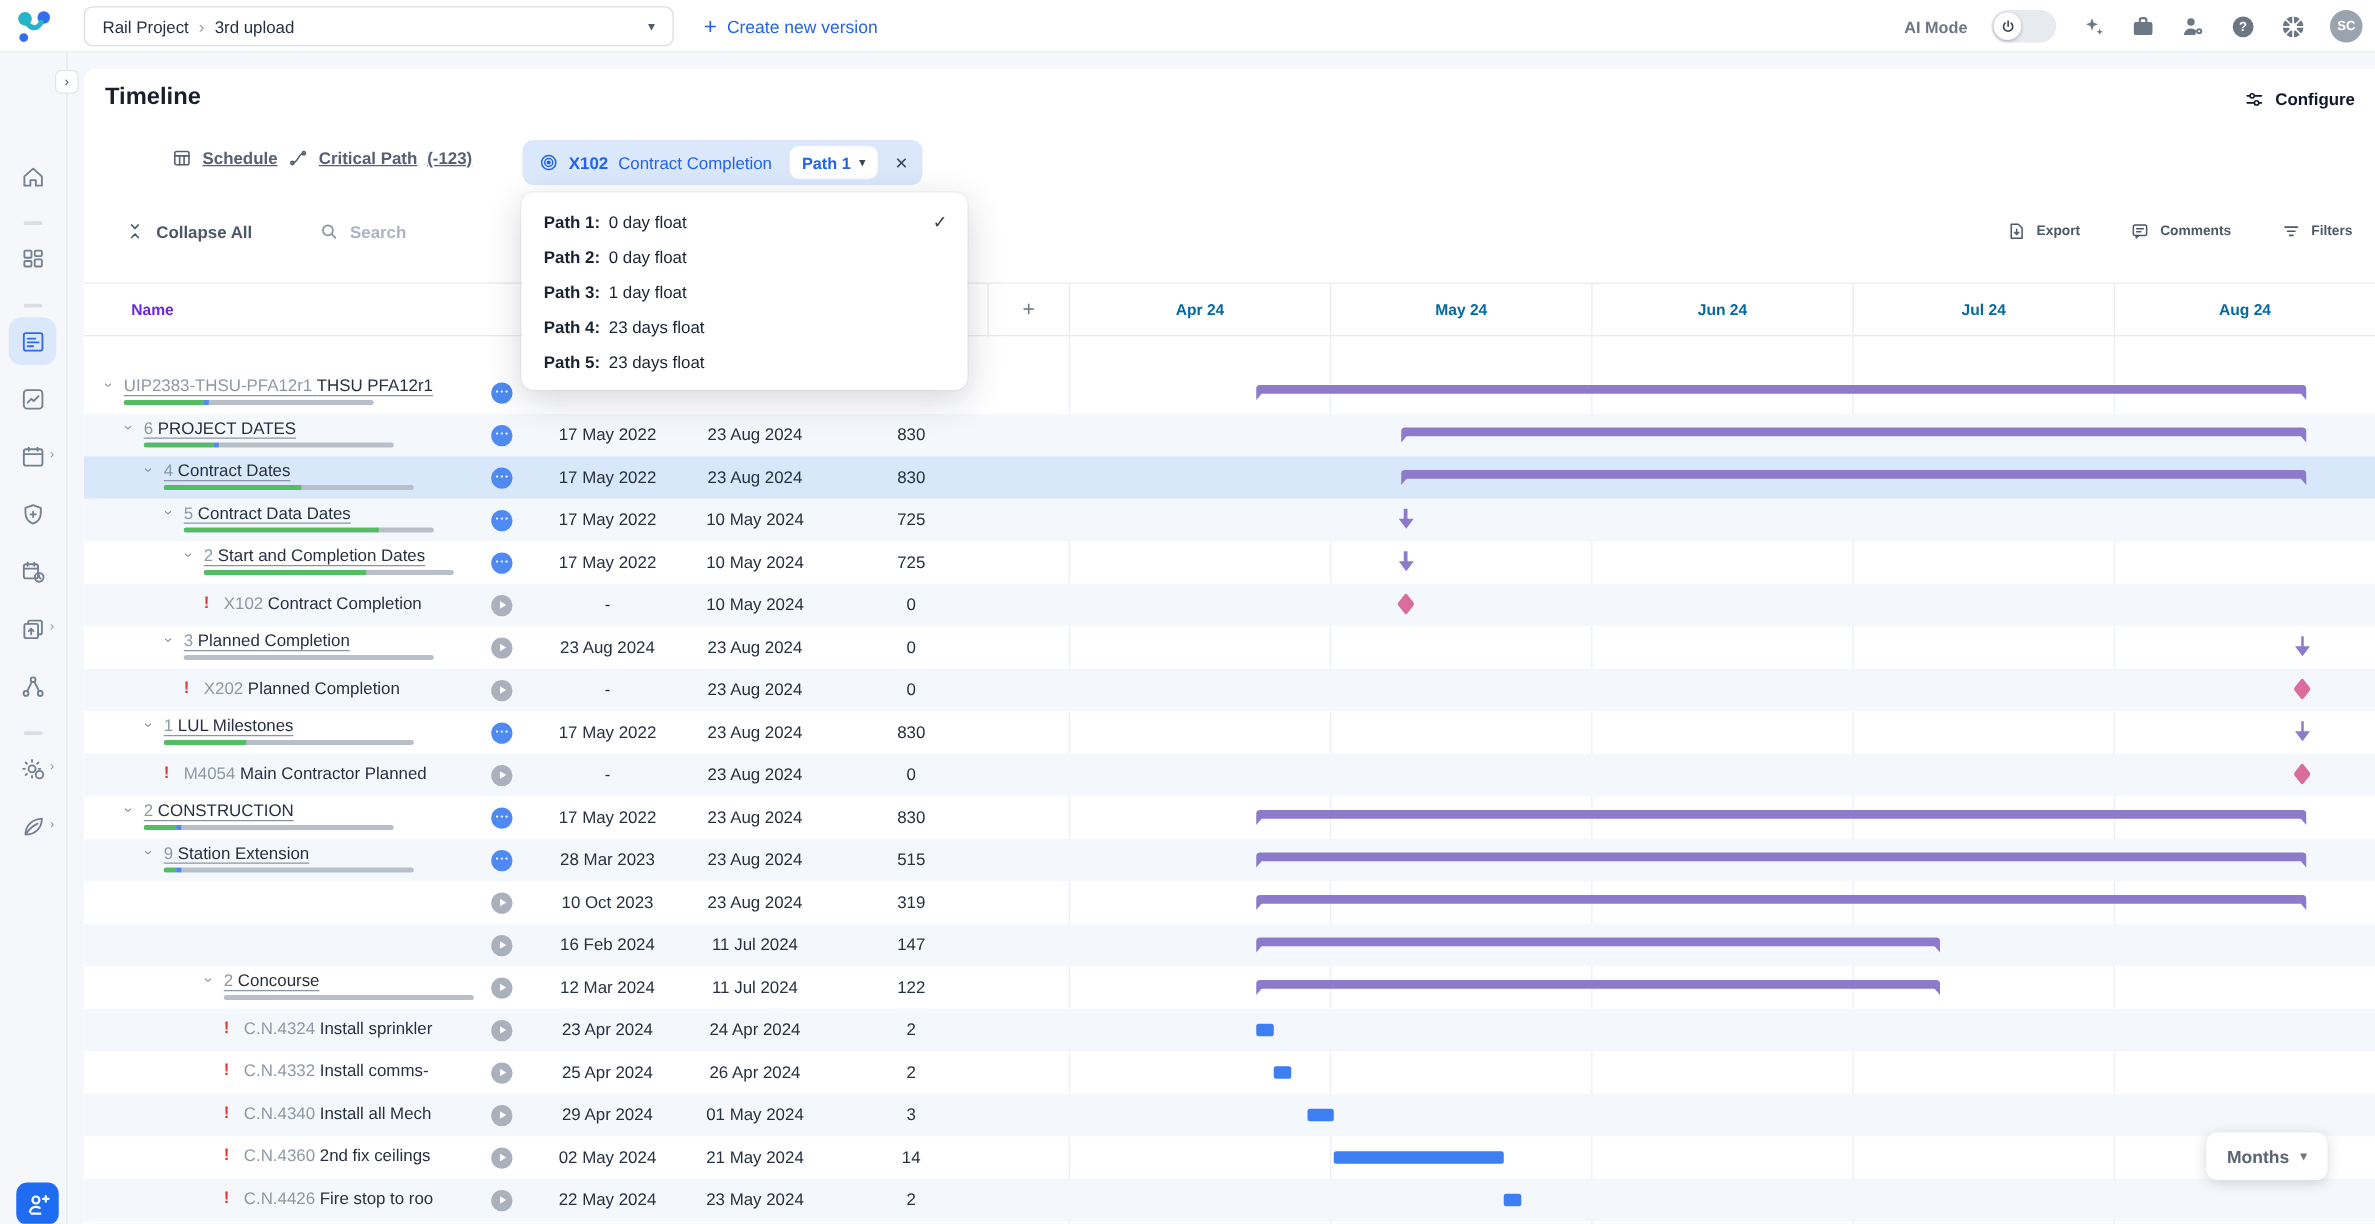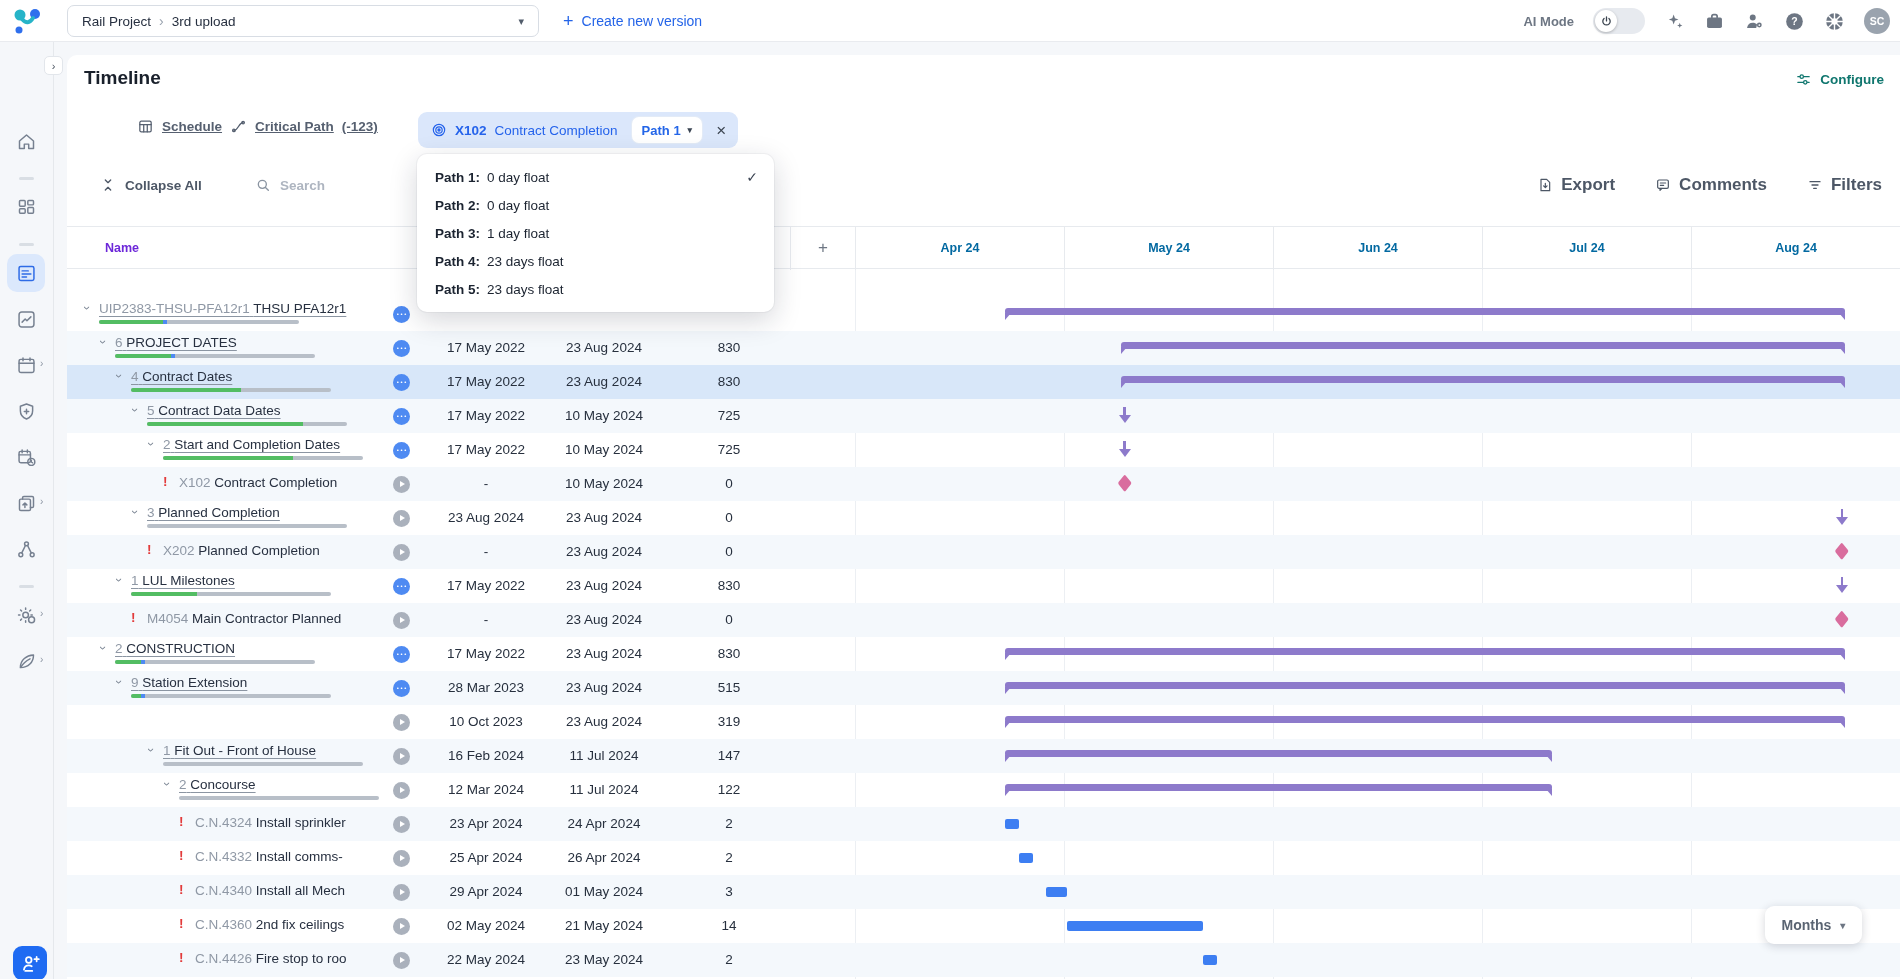--- a/index.html
+++ b/index.html
@@ -41,21 +41,21 @@
   .rail-chev { position:absolute; left:40px; font-size:10px; color:#8d96a3; cursor:pointer; }
   .support-btn { position:absolute; left:13px; top:946px; width:34px; height:34px; border-radius:9px;
     background:#1f6bf2; display:flex; align-items:center; justify-content:center; z-index:35; cursor:pointer; }
   .support-btn svg { width:21px; height:21px; color:#fff; }
 
   
   .card { position:absolute; left:67px; top:55px; width:1833px; height:924px; background:#fff;
     border-radius:10px 0 0 0; overflow:hidden; z-index:20; }
   .page-title { position:absolute; left:17px; top:12px; font-size:19px; font-weight:700; color:#19202b; }
   .configure { position:absolute; right:16px; top:16px; display:flex; align-items:center; gap:8px;
-    font-size:13.5px; font-weight:700; color:#0f766e; cursor:pointer; }
+    font-size:13.5px; font-weight:700; color:#0f172a; cursor:pointer; }
   .configure svg { width:17px; height:17px; }
 
   .tab { position:absolute; top:63px; display:flex; align-items:center; gap:8px; font-size:13.5px;
     font-weight:700; color:#566070; cursor:pointer;text-decoration:underline; }
   .tab svg { width:17px; height:17px; }
   .tab .val { font-weight:600; }
   .chip { position:absolute; left:351px; top:57px; height:36px; background:#dbe7fb; border-radius:9px;
     display:flex; align-items:center; padding:0 12px 0 13px; gap:8px; cursor:pointer; }
   .chip svg { width:16px; height:16px; color:#2563eb; }
   .chip .code { color:#2563eb; font-weight:700; font-size:13.5px; }
@@ -66,21 +66,21 @@
   .chip .close { color:#3b4450; font-size:17px; margin-left:6px; line-height:1; cursor:pointer; }
 
   .collapse-all { position:absolute; left:33px; top:118px; height:24px; display:flex; align-items:center;
     gap:9px; font-size:13.5px; font-weight:700; color:#4d5766; cursor:pointer; }
   .collapse-all svg, .searchbox svg { width:16px; height:16px; }
   .searchbox { position:absolute; left:188px; top:118px; height:24px; display:flex; align-items:center; gap:9px; color:#8a94a1; }
   .searchbox input { border:none; outline:none; font-size:13.5px; width:130px; background:transparent;
     font-family:"Liberation Sans",sans-serif; color:#273040; }
   .searchbox input::placeholder { color:#aeb5c0; font-weight:600; }
   .tools-right { position:absolute; right:18px; top:118px; height:24px; display:flex; align-items:center; gap:40px; }
-  .tool { display:flex; align-items:center; gap:8px; font-size:17px; font-weight:700; color:#4d5766; cursor:pointer; }
+  .tool { display:flex; align-items:center; gap:8px; font-size:11px; font-weight:700; color:#4d5766; cursor:pointer; }
   .tool svg { width:16px; height:16px; }
 
   
   .ghead { position:absolute; left:0; top:171px; width:1833px; height:43px; border-top:1px solid #e7eaee;
     border-bottom:1px solid #e7eaee; z-index:5; background:#fff; }
   .ghead .hname { position:absolute; left:38px; top:0; line-height:43px; font-size:12.5px; font-weight:700; color:#6d28d9; }
   .ghead .haddcol { position:absolute; left:723px; top:0; width:65px; height:43px; border-left:1px solid #e7eaee;
     text-align:center; line-height:41px; font-size:17px; color:#6d7683; cursor:pointer; }
   .mhead { position:absolute; top:0; height:43px; line-height:43px; text-align:center; font-size:12.5px;
     font-weight:700; color:#0369a1; border-left:1px solid #e7eaee; }
@@ -583,27 +583,20 @@
         <span class="ricon g"></span>
         <span class="cell c-start">10 Oct 2023</span>
         <span class="cell c-finish">23 Aug 2024</span>
         <span class="cell c-float">319</span>
         <span class="sbar" style="left:938.3px;width:840.1px">
           <i class="l"></i>
           <i class="r"></i>
         </span>
       </div>
       <div class="row alt" style="top:442px">
-        <div class="c-name">
-          <span class="chev" style="left:78px">›</span>
-          <span class="nm u hasbar" style="left:96px"><span class="gcode">1</span> <span class="dk">Fit Out - Front of House</span></span>
-          <span class="pbar" style="left:96px;width:200px">
-            <i class="g" style="width:0px"></i>
-          </span>
-        </div>
         <span class="ricon g"></span>
         <span class="cell c-start">16 Feb 2024</span>
         <span class="cell c-finish">11 Jul 2024</span>
         <span class="cell c-float">147</span>
         <span class="sbar" style="left:938.3px;width:546.4px">
           <i class="l"></i>
           <i class="r"></i>
         </span>
       </div>
       <div class="row" style="top:476px">

